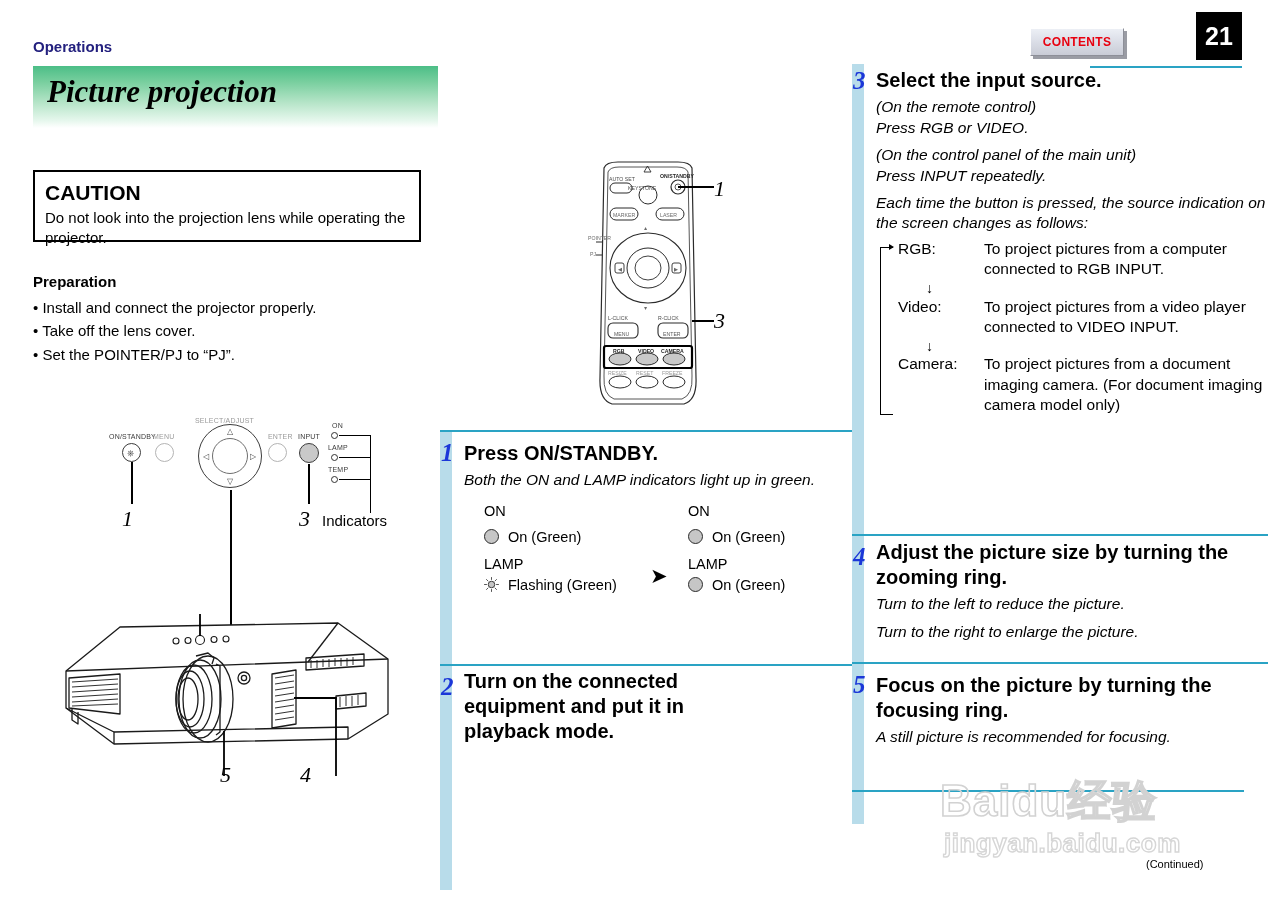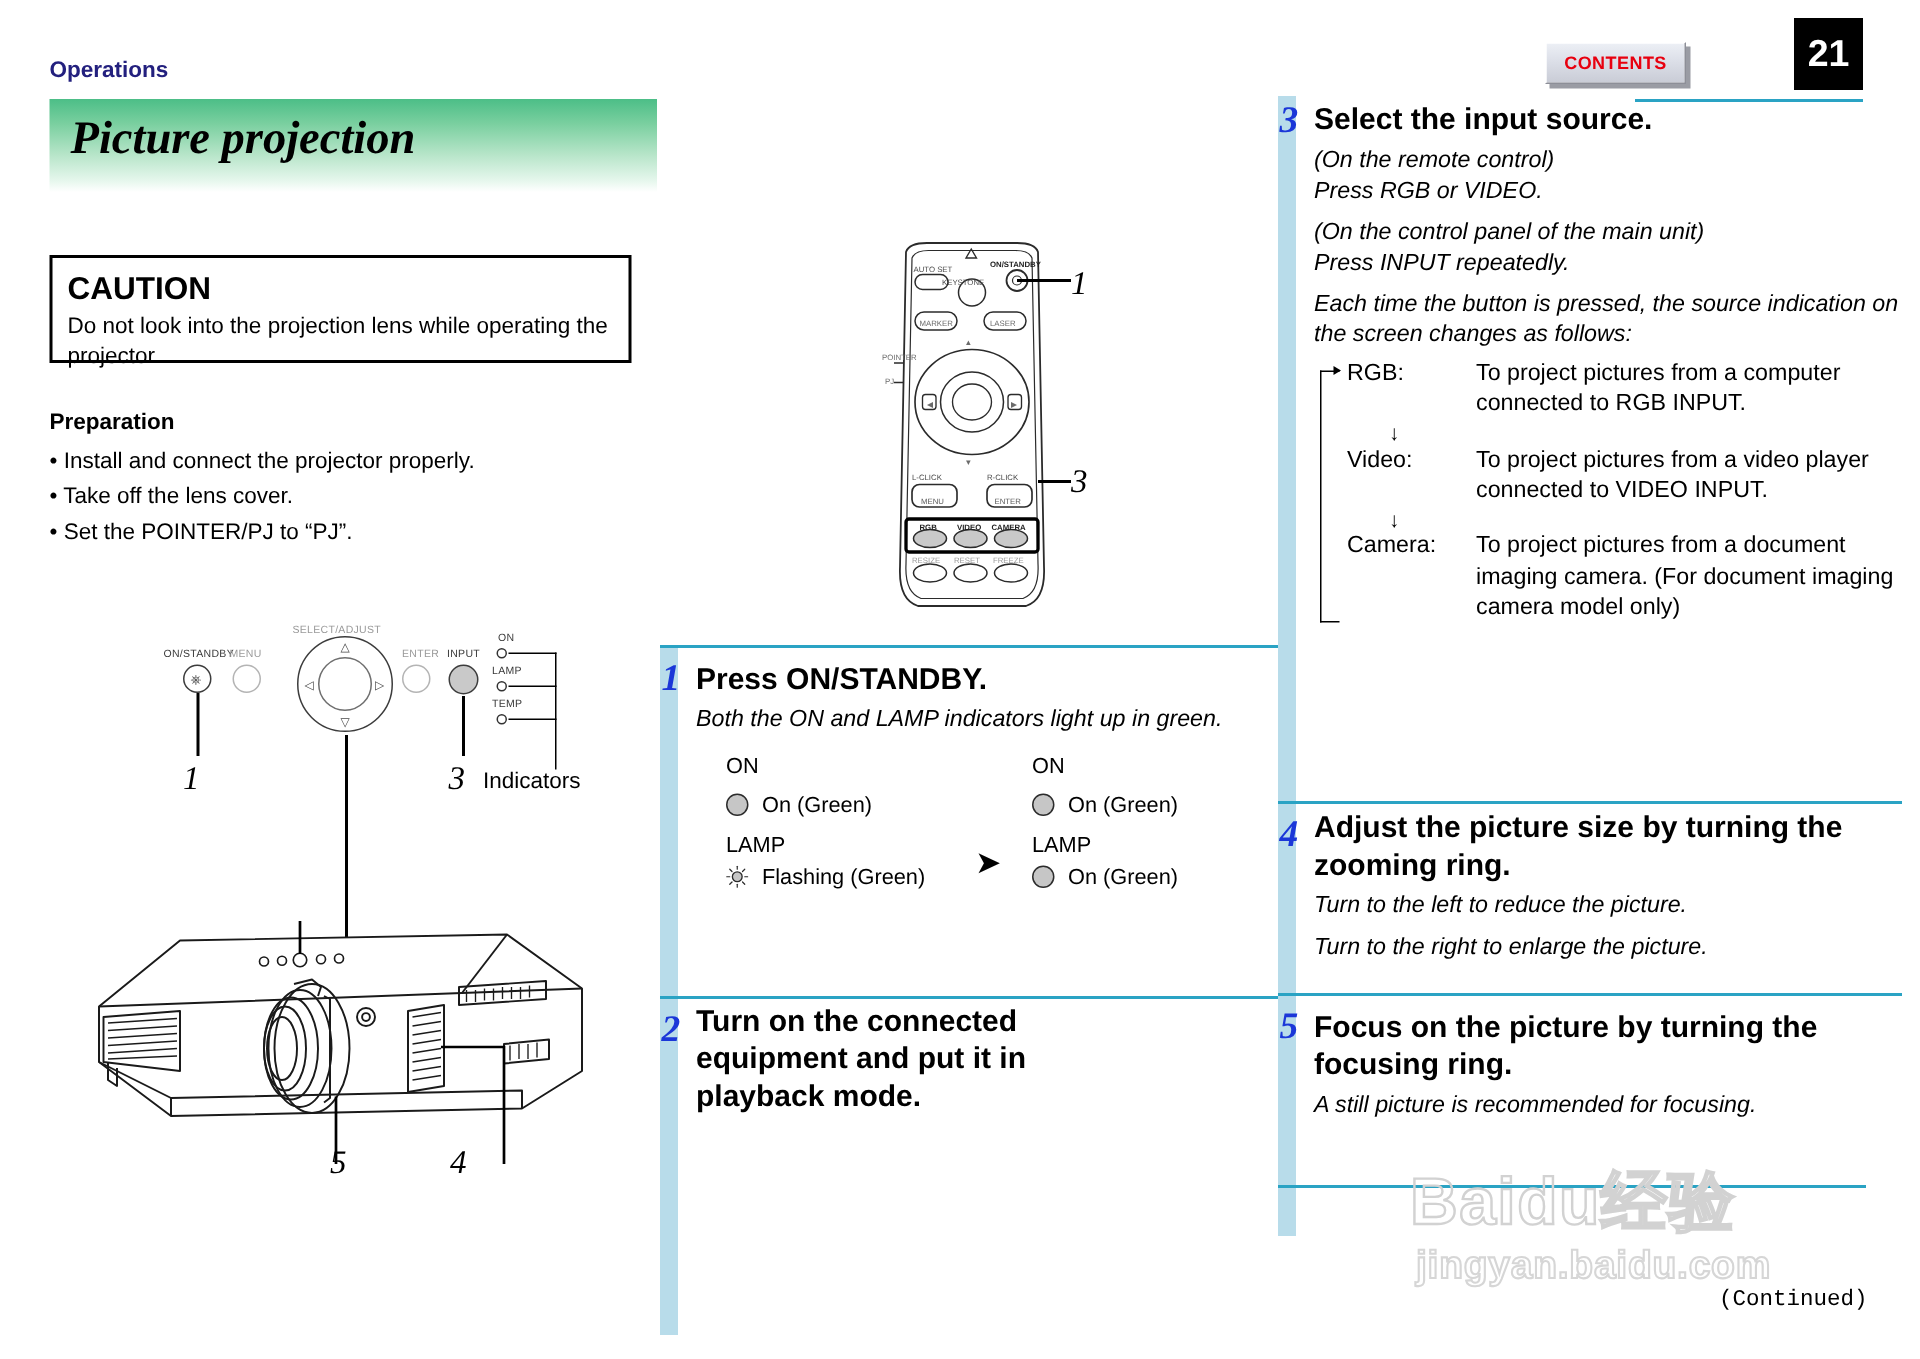--- a/index.html
+++ b/index.html
@@ -331,22 +331,21 @@
     right: -1px; top: -4px;
     border-left: 5px solid #000;
     border-top: 3.5px solid transparent;
     border-bottom: 3.5px solid transparent;
   }
 
   .continued {
     position: absolute;
     left: 1146px;
     top: 858px;
-    font-size: 15px;
-    font-family: Liberation Mono, monospace;
+    font-size: 11px;
   }
 
   
   .watermark {
     position: absolute;
     left: 940px;
     top: 772px;
     width: 330px;
     height: 110px;
     pointer-events: none;

